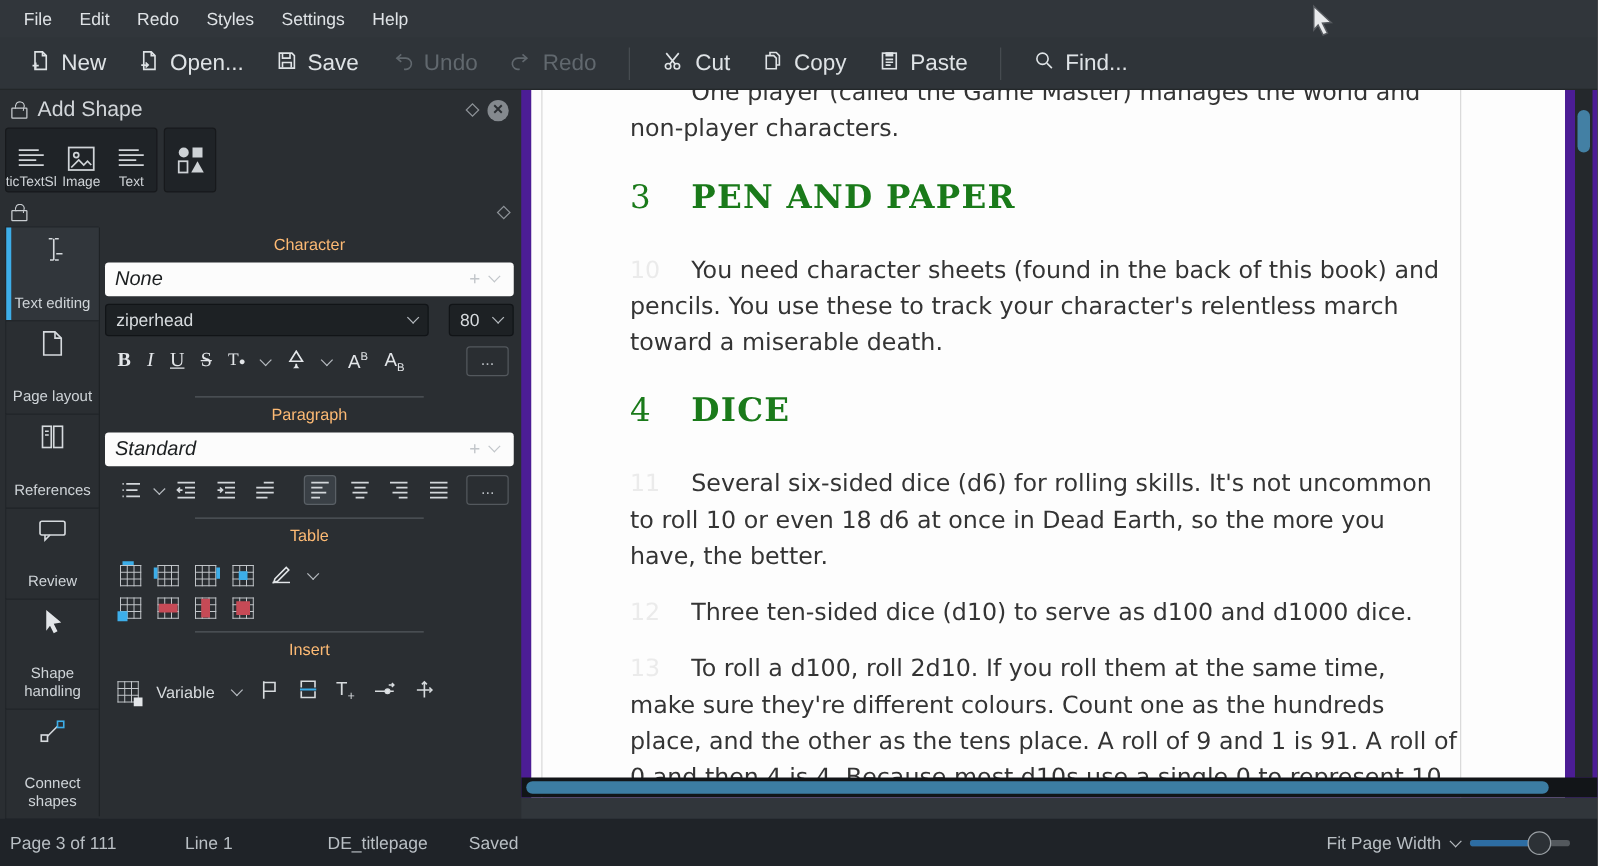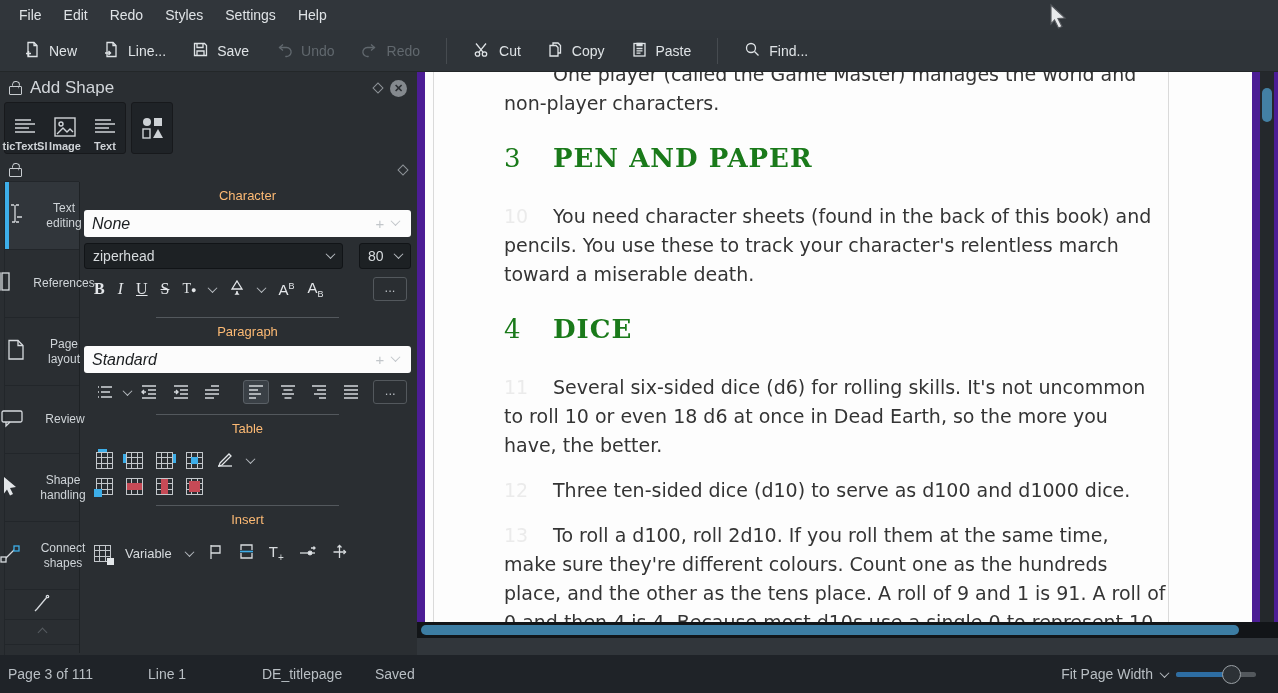--- a/index.html
+++ b/index.html
@@ -11,55 +11,55 @@
     padding-left:35px;
   }
   
   #menubar { position:absolute; left:0; top:0; width:1278px; height:30px;
     background:#31363b; display:flex; align-items:center; padding-left:8px; }
   .menu-item { padding:0 11px; line-height:30px; color:#dfe3e6; cursor:default; }
   
   #toolbar { position:absolute; left:0; top:30px; width:1278px; height:42px;
     background:#2f3439; border-bottom:1px solid #232729; display:flex; align-items:center;
     padding-left:24px; gap:26px; }
-  .tbtn { display:flex; align-items:center; gap:8px; color:#dfe3e6; font-size:14px; }
+  .tbtn { display:flex; align-items:center; gap:8px; color:#dfe3e6; font-size:18px; }
   .tbtn.disabled { color:#61686e; }
   .tbtn.disabled svg { stroke:#61686e; }
   .tbtn svg { stroke:#dfe3e6; fill:none; stroke-width:1.3; }
   .tsep { width:1px; height:26px; background:#46share4b; background:#464b50; }
   
   #dock { position:absolute; left:0; top:72px; width:417px; height:583px; background:#2a2e32; }
   .docker-head { display:flex; align-items:center; gap:8px; height:24px; padding:0 6px; }
   .docker-title { font-size:17px; color:#d2d6da; }
   .spacer { flex:1; }
   .diamond { width:8px; height:8px; border:1px solid #8d9297; transform:rotate(45deg); }
   .closebtn { width:17px; height:17px; border-radius:50%; background:#84898e; color:#2a2e32;
     font-size:11px; line-height:17px; text-align:center; font-weight:bold; }
   .lock { width:14px; height:14px; position:relative; }
   .lock:before { content:""; position:absolute; left:1px; bottom:0; width:11px; height:7px;
     border:1.2px solid #c8ccd0; border-radius:1px; }
   .lock:after { content:""; position:absolute; left:3px; top:0; width:6px; height:6px;
     border:1.2px solid #c8ccd0; border-bottom:none; border-radius:4px 4px 0 0; transform:translateX(1px) rotate(12deg); }
   
   #addshape { position:absolute; left:2px; top:4px; right:4px; }
   #shape-row { display:flex; margin:2px 0 0 2px; gap:5px; }
-  .shape-group { display:flex; border:1px solid #17191c; background:#1f2327; border-radius:3px;font-weight:bold; }
+  .shape-group { display:flex; border:1px solid #17191c; background:#1f2327; border-radius:3px; }
   .shape-btn { width:40px; height:50px; display:flex; flex-direction:column; align-items:center;
     justify-content:flex-end; padding-bottom:1px; }
   .shape-btn .lbl { font-size:11px; color:#cfd3d7; }
   .shape-ic { width:26px; height:26px; display:flex; align-items:center; justify-content:center; }
   .shape-ic svg { stroke:#d0d4d8; fill:none; stroke-width:1.4; }
   .shape-solo { width:42px; height:52px; border:1px solid #17191c; background:#1f2327;
     border-radius:3px; display:flex; align-items:center; justify-content:center; }
   
   #tooloptions { position:absolute; left:2px; top:86px; right:4px; bottom:2px; }
   #tab-strip { position:absolute; left:2px; top:24px; width:76px; bottom:0;
     border-right:1px solid #1e2225; }
   .side-tab { border:1px solid #22262a; border-right:none; margin-top:-1px; min-height:69px;
-    display:flex; flex-direction:row; align-items:center; justify-content:center; gap:20px;
+    display:flex; flex-direction:column; align-items:center; justify-content:center; gap:20px;
     position:relative; padding:6px 2px; }
   .side-tab .lbl { font-size:12px; color:#cfd4d8; text-align:center; line-height:1.25; }
   .side-tab svg { stroke:#d6dade; fill:none; stroke-width:1.3; }
   .side-tab.active { background:#31363b; }
   .side-tab.active:before { content:""; position:absolute; left:0; top:0; bottom:0; width:4px; background:#3daee9; }
   .mini-tab { min-height:26px; padding:3px; }
   .chev { display:inline-block; width:7px; height:7px; border-right:1.6px solid #b6bbc0;
     border-bottom:1.6px solid #b6bbc0; transform:rotate(45deg) translate(-1px,-1px); }
   .chev.up { transform:rotate(-135deg); border-color:#565c61; }
   
@@ -140,21 +140,21 @@
             <path d="M2 12.5h5M4.5 10v5" stroke-width="1.5"></path>
           </svg></span>
       <span>New</span>
     </div>
     <div class="tbtn">
       <span><svg width="17" height="17" viewBox="0 0 17 17">
             <path d="M4 1.5h6l3 3v11H4z"></path>
             <path d="M10 1.5v3h3"></path>
             <path d="M2 12h5M5.5 10l2 2-2 2" stroke-width="1.4"></path>
           </svg></span>
-      <span>Line...</span>
+      <span>Open...</span>
     </div>
     <div class="tbtn">
       <span><svg width="17" height="17" viewBox="0 0 17 17">
             <path d="M2.5 2.5h10l2 2v10h-12z"></path>
             <path d="M5 2.5v4h6v-4"></path>
             <path d="M5 14v-4h7v4"></path>
           </svg></span>
       <span>Save</span>
     </div>
     <div class="tbtn disabled">
@@ -264,32 +264,32 @@
 
       <div id="tab-strip">
         <div class="side-tab active">
           <span><svg width="24" height="24" viewBox="0 0 24 24">
                 <path d="M9 3h3M14 3h3M13 3v17M10 20h3M14 20h3M15 15h5"></path>
               </svg></span>
           <span class="lbl">Text editing</span>
         </div>
         <div class="side-tab">
           <span><svg width="24" height="24" viewBox="0 0 24 24">
+                <path d="M5 2.5h9l5 5V21H5z"></path>
+                <path d="M14 2.5v5h5"></path>
+              </svg></span>
+          <span class="lbl">Page layout</span>
+        </div>
+        <div class="side-tab">
+          <span><svg width="24" height="24" viewBox="0 0 24 24">
                 <rect x="4" y="3" width="7" height="17"></rect>
                 <rect x="13" y="3" width="7" height="17"></rect>
                 <path d="M6 7h3M6 10h3"></path>
               </svg></span>
           <span class="lbl">References</span>
-        </div>
-        <div class="side-tab">
-          <span><svg width="24" height="24" viewBox="0 0 24 24">
-                <path d="M5 2.5h9l5 5V21H5z"></path>
-                <path d="M14 2.5v5h5"></path>
-              </svg></span>
-          <span class="lbl">Page layout</span>
         </div>
         <div class="side-tab">
           <span><svg width="26" height="22" viewBox="0 0 26 22">
                 <rect x="3" y="4" width="20" height="11" rx="1.5"></rect>
                 <path d="M7 15v4l4-4"></path>
               </svg></span>
           <span class="lbl">Review</span>
         </div>
         <div class="side-tab">
           <span><svg width="22" height="22" viewBox="0 0 22 22">

